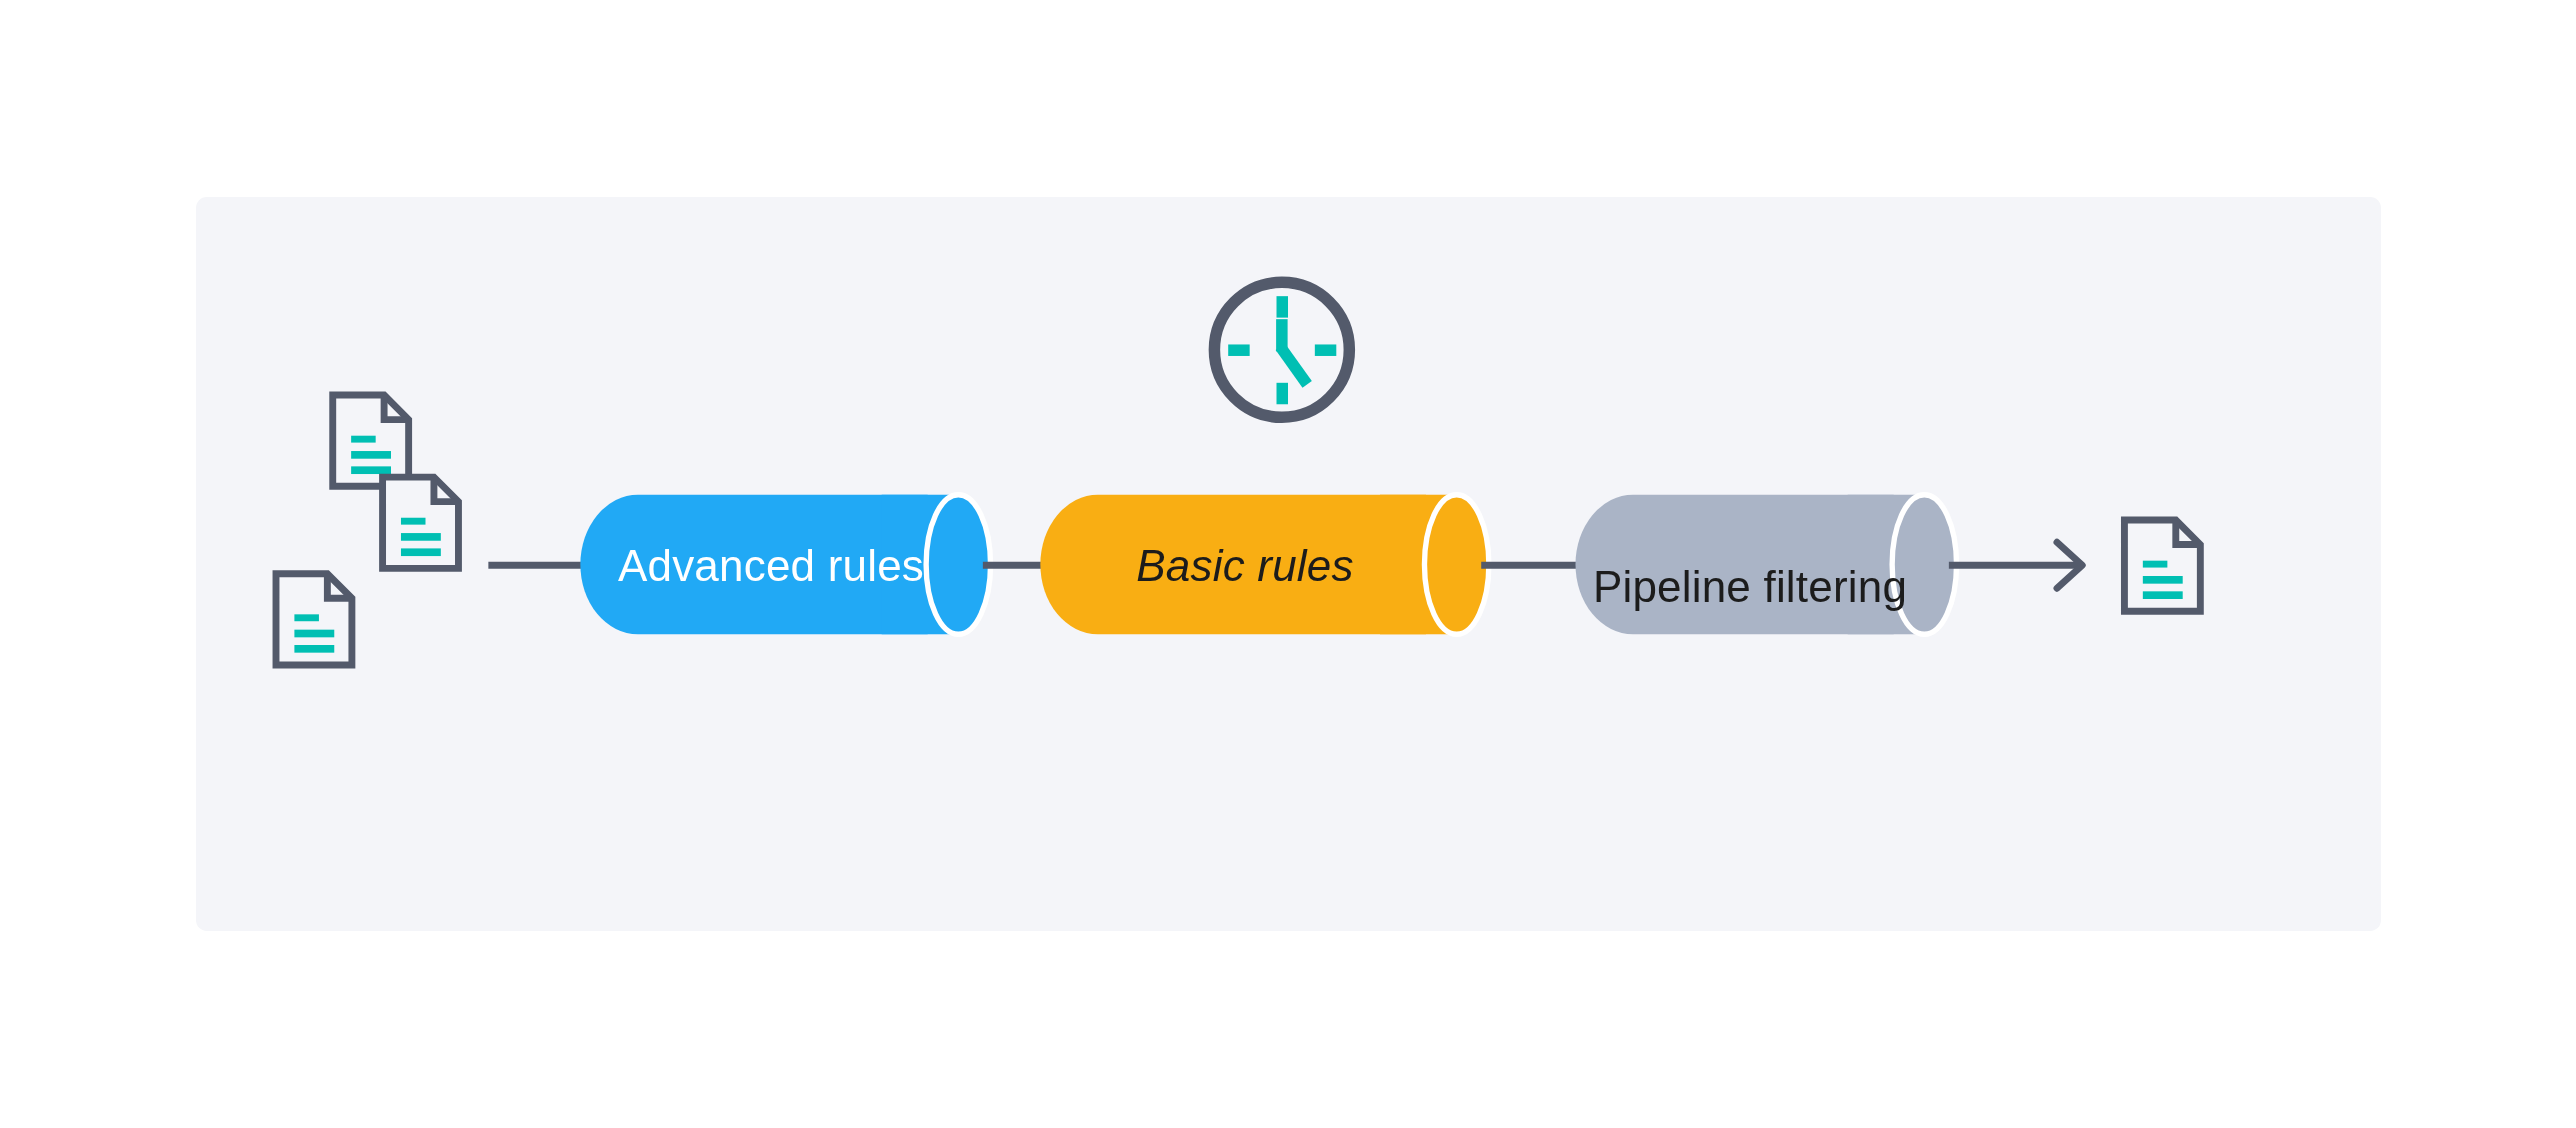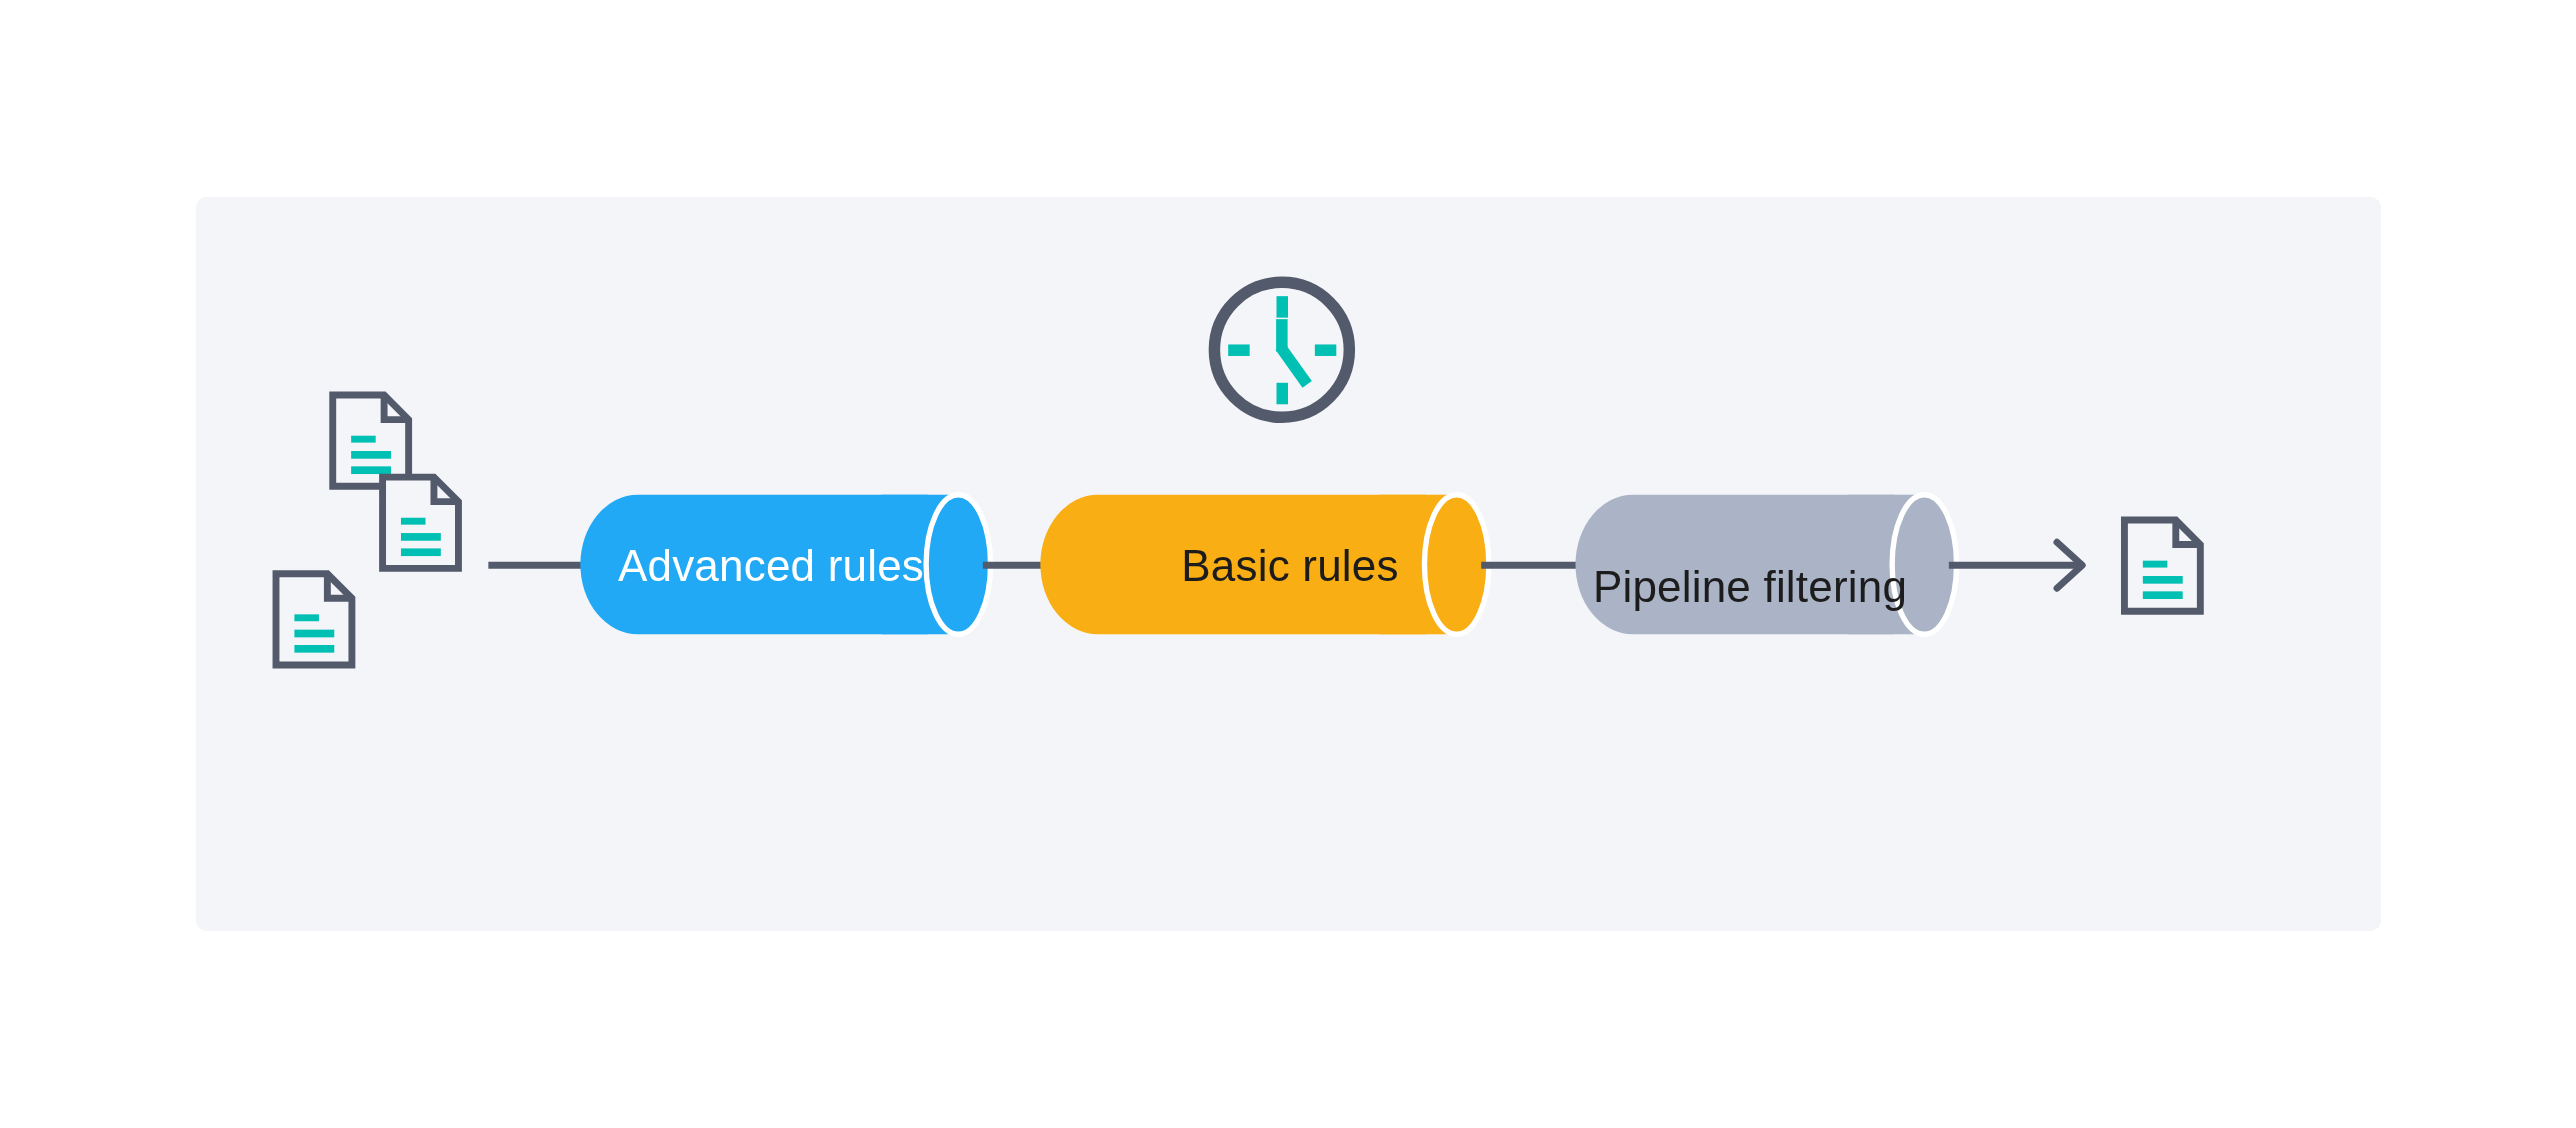--- a/index.html
+++ b/index.html
@@ -138,18 +138,18 @@
     </g>
 
     <g transform="translate(2768,675)">
       <use href="#doc-glyph"></use>
     </g>
 
   </svg>
 
   <div class="cyl-label light" style="left:771px; top:566px;">Advanced rules</div>
 
-  <div class="cyl-label dark" style="left:1290px; top:566px;">Basic rules</div>
+  <div class="cyl-label dark" style="left:1245px; top:566px;font-style:italic;">Basic rules</div>
 
   <div class="cyl-label dark" style="left:1750px; top:566px;margin-top:21px;">Pipeline filtering</div>
 
 </div>
 
 
 </body></html>

